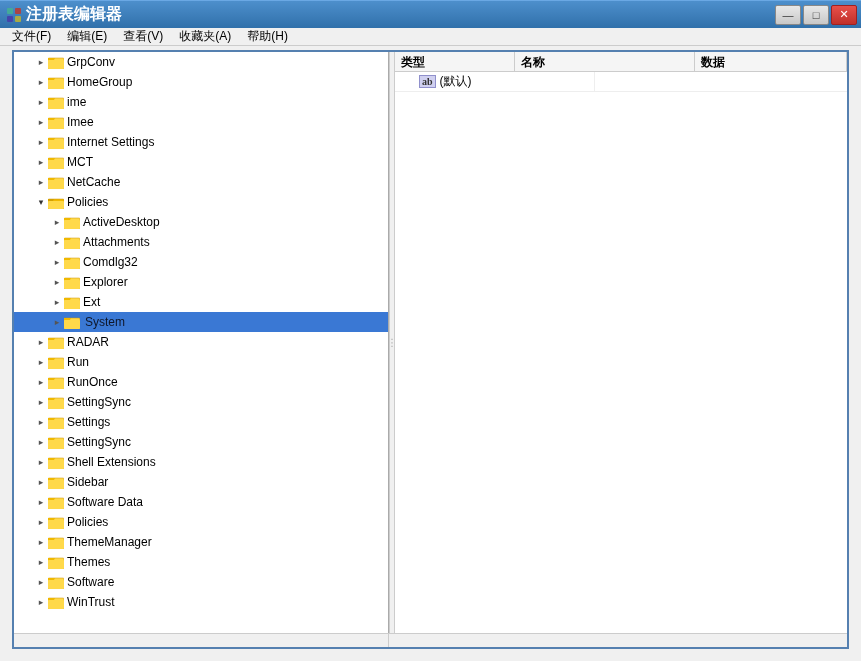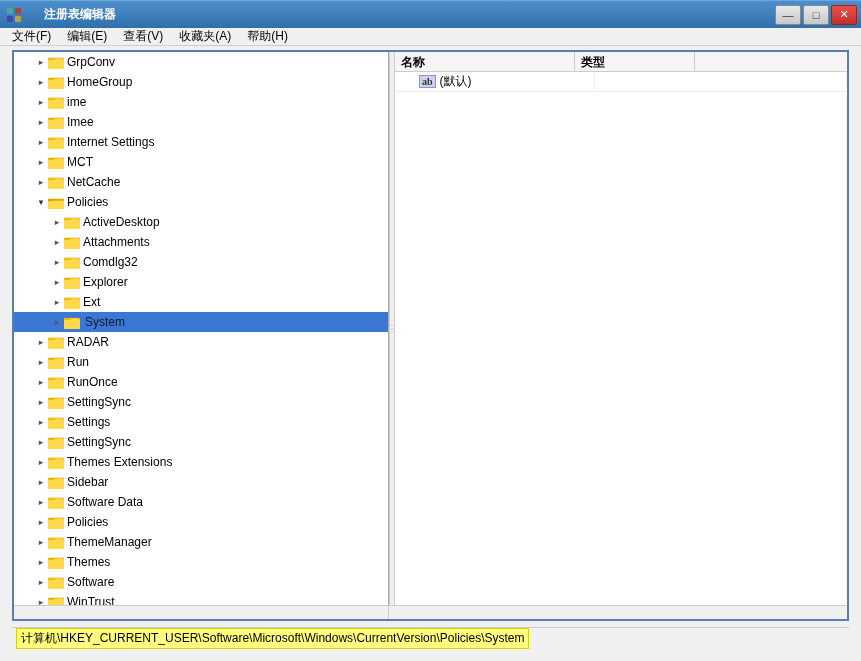--- a/index.html
+++ b/index.html
@@ -18,23 +18,23 @@
       height: 28px;
       display: flex;
       align-items: center;
       justify-content: space-between;
       padding: 0 4px 0 6px;
       border-top: 1px solid #6aa8e4;
     }
     .title-bar-left {
       display: flex;
       align-items: center;
-      gap: 22px;
+      gap: 4px;
       color: white;
-      font-size: 12px;
+      font-size: 16px;
       font-weight: bold;
     }
     .title-icon {
       width: 16px;
       height: 16px;
     }
     .title-bar-buttons {
       display: flex;
       gap: 2px;
     }
@@ -433,21 +433,21 @@
       </svg></span>
             <span>SettingSync</span>
           </div>
           <div class="tree-item ">
             <span class="tree-arrow" style="margin-left:18px;">▸</span>
             <span class="folder-icon"><svg viewBox="0 0 16 14" xmlns="http://www.w3.org/2000/svg">
         <rect x="0" y="3" width="16" height="11" rx="1" fill="#FFD94A" stroke="#C89000" stroke-width="0.5"></rect>
         <rect x="0" y="5" width="16" height="9" rx="1" fill="#FFD94A"></rect>
         <polygon points="0,5 6,5 7,3 0,3" fill="#F0B800"></polygon>
       </svg></span>
-            <span>Themes Extensions</span>
+            <span>Shell Extensions</span>
           </div>
           <div class="tree-item ">
             <span class="tree-arrow" style="margin-left:18px;">▸</span>
             <span class="folder-icon"><svg viewBox="0 0 16 14" xmlns="http://www.w3.org/2000/svg">
         <rect x="0" y="3" width="16" height="11" rx="1" fill="#FFD94A" stroke="#C89000" stroke-width="0.5"></rect>
         <rect x="0" y="5" width="16" height="9" rx="1" fill="#FFD94A"></rect>
         <polygon points="0,5 6,5 7,3 0,3" fill="#F0B800"></polygon>
       </svg></span>
             <span>Sidebar</span>
           </div>
@@ -507,39 +507,37 @@
           </div>
         </div>
 
       <div style="width:6px; background:#f0f0f0; border-left:1px solid #ccc; border-right:1px solid #ccc; cursor:col-resize; display:flex; align-items:center; justify-content:center;">
         <span style="color:#aaa; font-size:10px;">⋮</span>
       </div>
 
       <div class="details-pane">
 
         <div class="details-header">
+          <div class="details-col-header col-type">类型</div>
           <div class="details-col-header col-name">名称</div>
-          <div class="details-col-header col-type">类型</div>
+          <div class="details-col-header col-data">数据</div>
         </div>
 
         <div id="details-rows">
         <div class="details-row">
               <div class="details-cell cell-name">
       <span class="ab-icon">ab</span>
       <span>(默认)</span>
     </div>
             </div>
           </div>
       </div>
 
     </div>
 
     <div style="height:14px; background:#f0f0f0; border-top:1px solid #ccc; display:flex;">
       <div style="width:375px; border-right:1px solid #ccc; height:14px;"></div>
       <div style="flex:1; height:14px;"></div>
     </div>
   </div>
 
-  <div class="status-bar">
-    <span class="status-path">计算机\HKEY_CURRENT_USER\Software\Microsoft\Windows\CurrentVersion\Policies\System</span>
-  </div>
 
 </div>
 
 </body></html>

